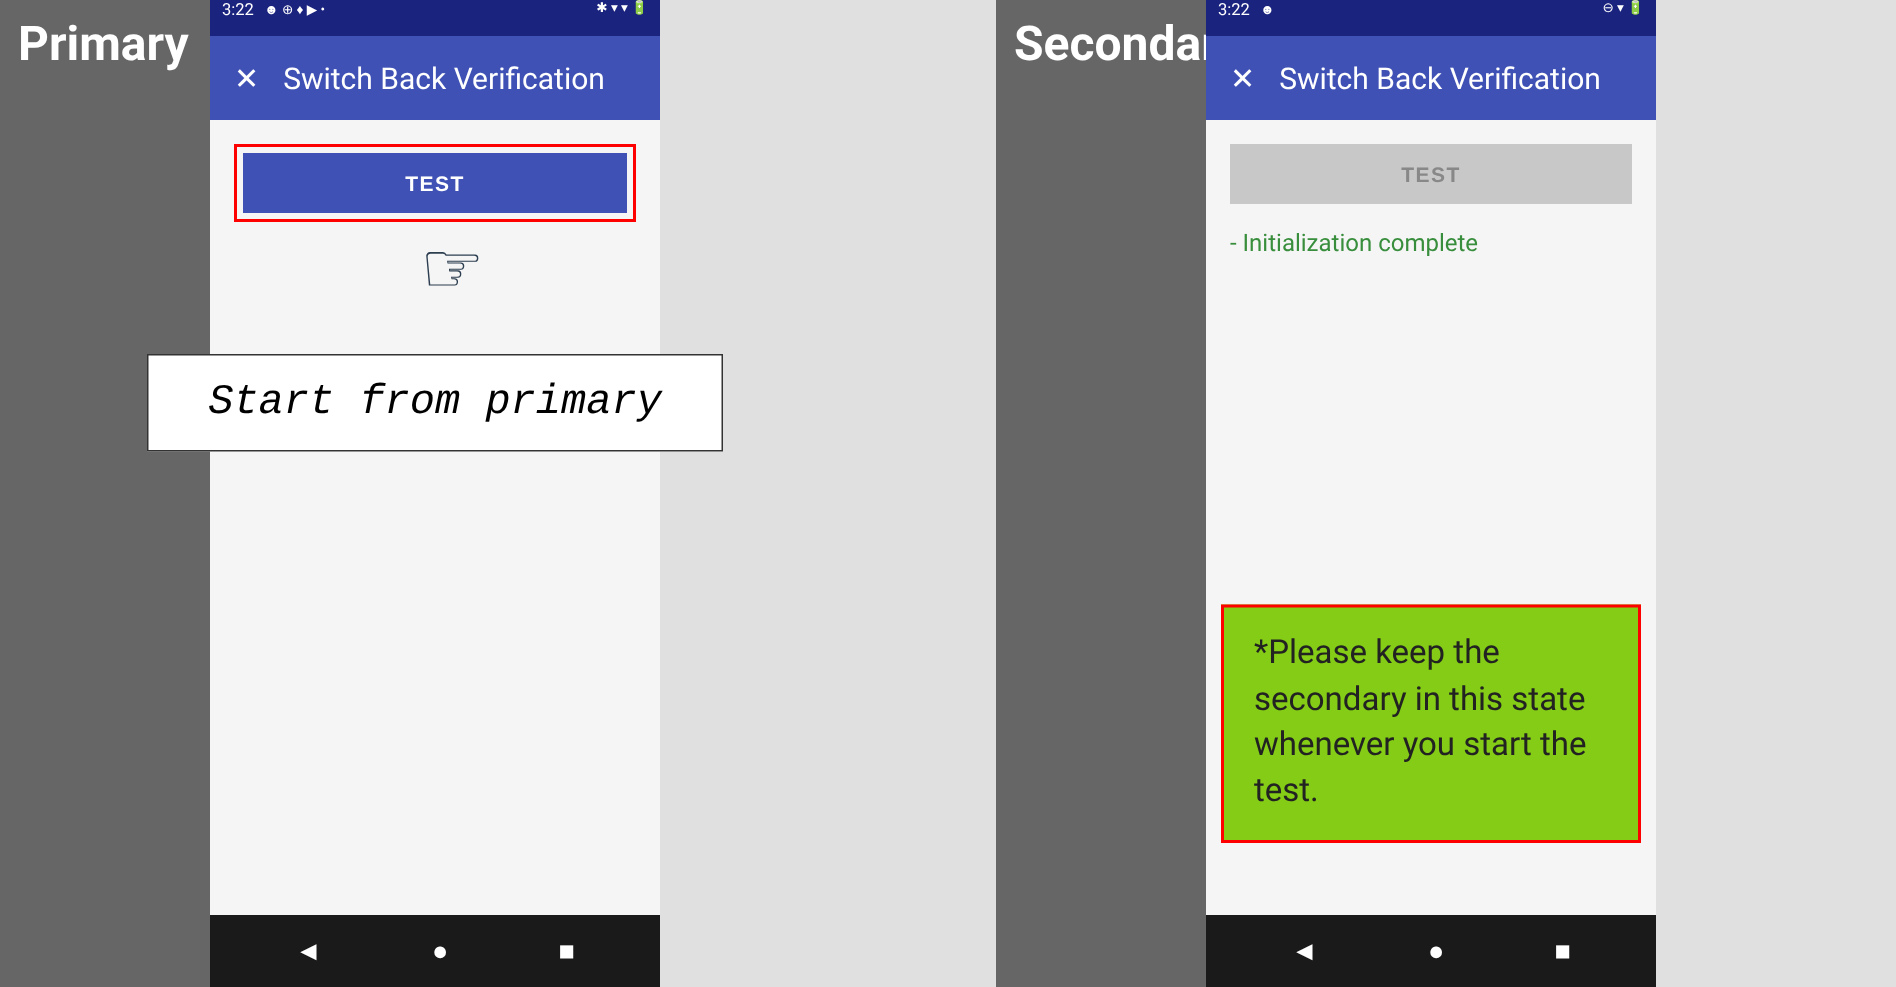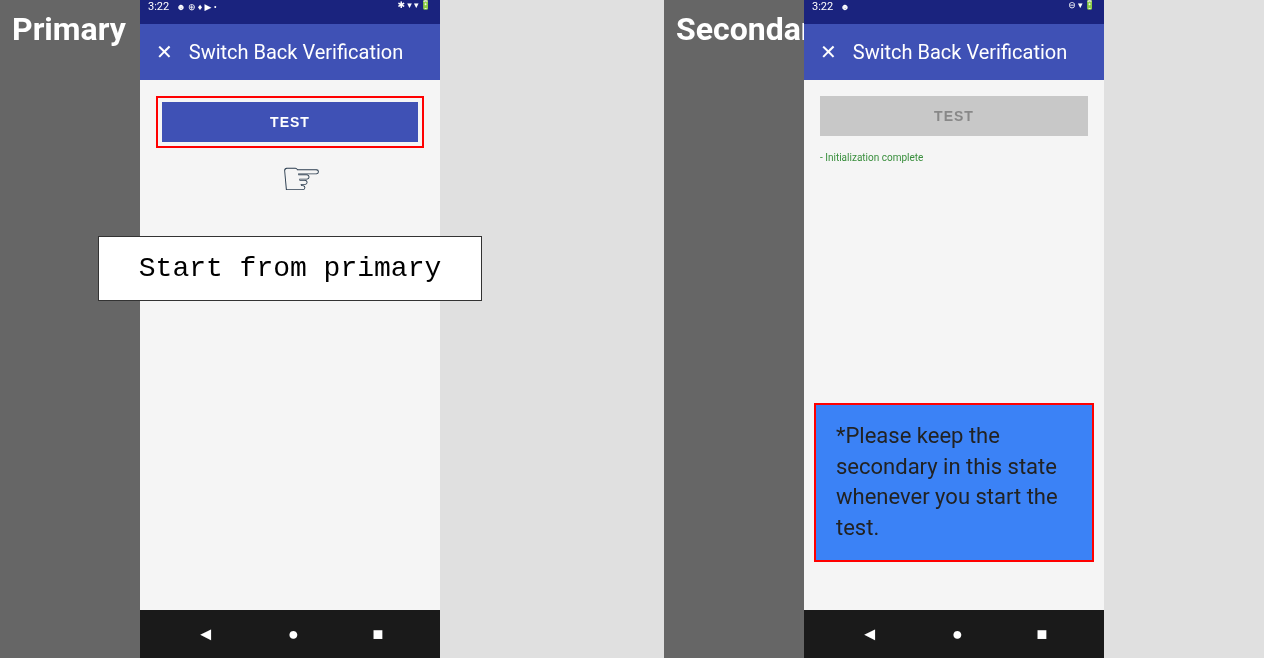--- a/index.html
+++ b/index.html
@@ -118,41 +118,42 @@
 
     
     .primary-text-box {
       border: 1.5px solid #333;
       background: white;
       padding: 16px 40px;
       font-size: 28px;
       font-family: 'Courier New', monospace;
       margin-top: 80px;
       white-space: nowrap;
+      font-style: italic;
     }
 
     
     .test-btn-secondary {
       background: #c8c8c8;
       color: #888;
       border: none;
       height: 40px;
       width: 100%;
       font-size: 14px;
       font-weight: 600;
       letter-spacing: 1px;
       cursor: not-allowed;
       text-transform: uppercase;
       margin-bottom: 12px;
     }
 
     
     .init-text {
       color: #388e3c;
-      font-size: 10px;
+      font-size: 16px;
       align-self: flex-start;
       margin-top: 4px;
     }
 
     
     .nav-bar {
       background: #1a1a1a;
       height: 48px;
       display: flex;
       align-items: center;
@@ -162,21 +163,21 @@
 
     .nav-btn {
       color: white;
       font-size: 18px;
     }
 
     
     .note-box {
       border: 2px solid red;
       padding: 16px 20px;
-      background: #3b82f6;
+      background: #84cc16;
       position: absolute;
       bottom: 48px;
       left: 10px;
       right: 10px;
       font-size: 22px;
       line-height: 1.4;
       color: #222;
     }
 
     .left-content {

